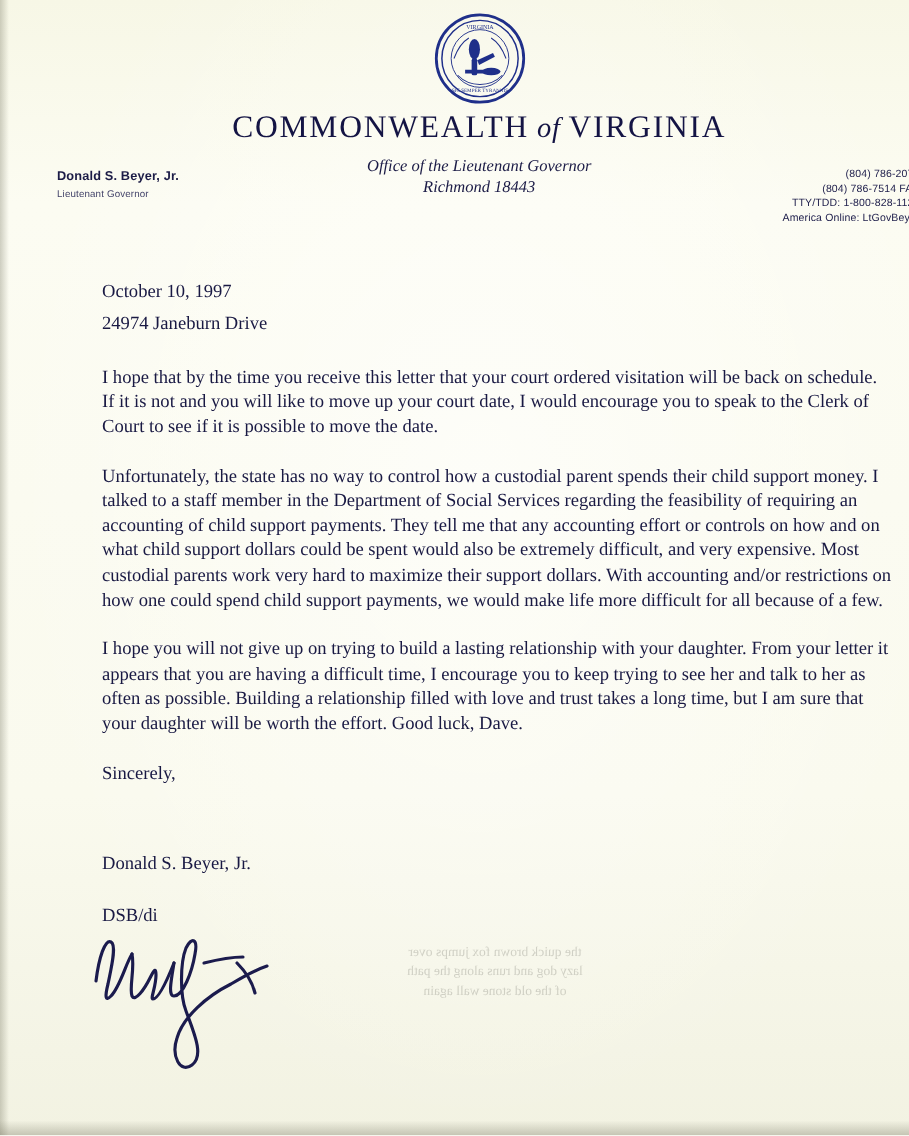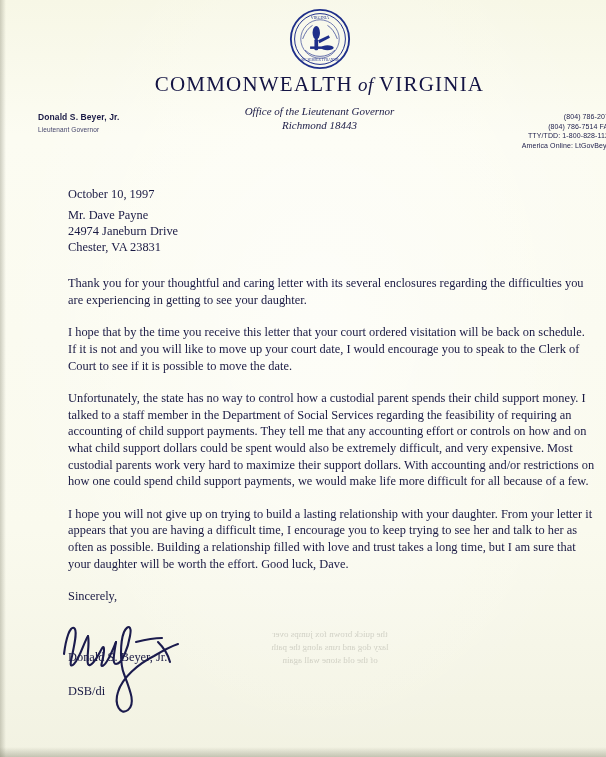--- a/index.html
+++ b/index.html
@@ -230,27 +230,24 @@
     <div>(804) 786-2078</div>
     <div>(804) 786-7514 FAX</div>
     <div>TTY/TDD: 1-800-828-1120</div>
     <div>America Online: LtGovBeyer</div>
   </div>
 
   <div class="body">
     <p class="date">October 10, 1997</p>
 
     <div class="addr">
-      <div>Mr. Dave Payne</div>
       <div>24974 Janeburn Drive</div>
-      <div>Chester, VA 23831</div>
     </div>
 
 
-    <p class="para">Thank you for your thoughtful and caring letter with its several enclosures regarding the difficulties you are experiencing in getting to see your daughter.</p>
     <p class="para">I hope that by the time you receive this letter that your court ordered visitation will be back on schedule.  If it is not and you will like to move up your court date, I would encourage you to speak to the Clerk of Court to see if it is possible to move the date.</p>
     <p class="para">Unfortunately, the state has no way to control how a custodial parent spends their child support money.  I talked to a staff member in the Department of Social Services regarding the feasibility of requiring an accounting of child support payments.  They tell me that any accounting effort or controls on how and on what child support dollars could be spent would also be extremely difficult, and very expensive.  Most custodial parents work very hard to maximize their support dollars. With accounting and/or  restrictions on how one could spend child support payments, we would make life more difficult for all because of a few.</p>
     <p class="para">I hope you will not give up on trying to build a lasting relationship with your daughter.  From your letter it appears that you are having a difficult time, I encourage you to keep trying to see her and talk to her as often as possible.  Building a relationship filled with love and trust takes a long time, but I am sure that your daughter will be worth the effort.  Good luck, Dave.</p>
 
     <p class="closing">Sincerely,</p>
     <p class="sig-name">Donald S. Beyer, Jr.</p>
     <p class="initials">DSB/di</p>
   </div>
 
   <div class="bleed">

